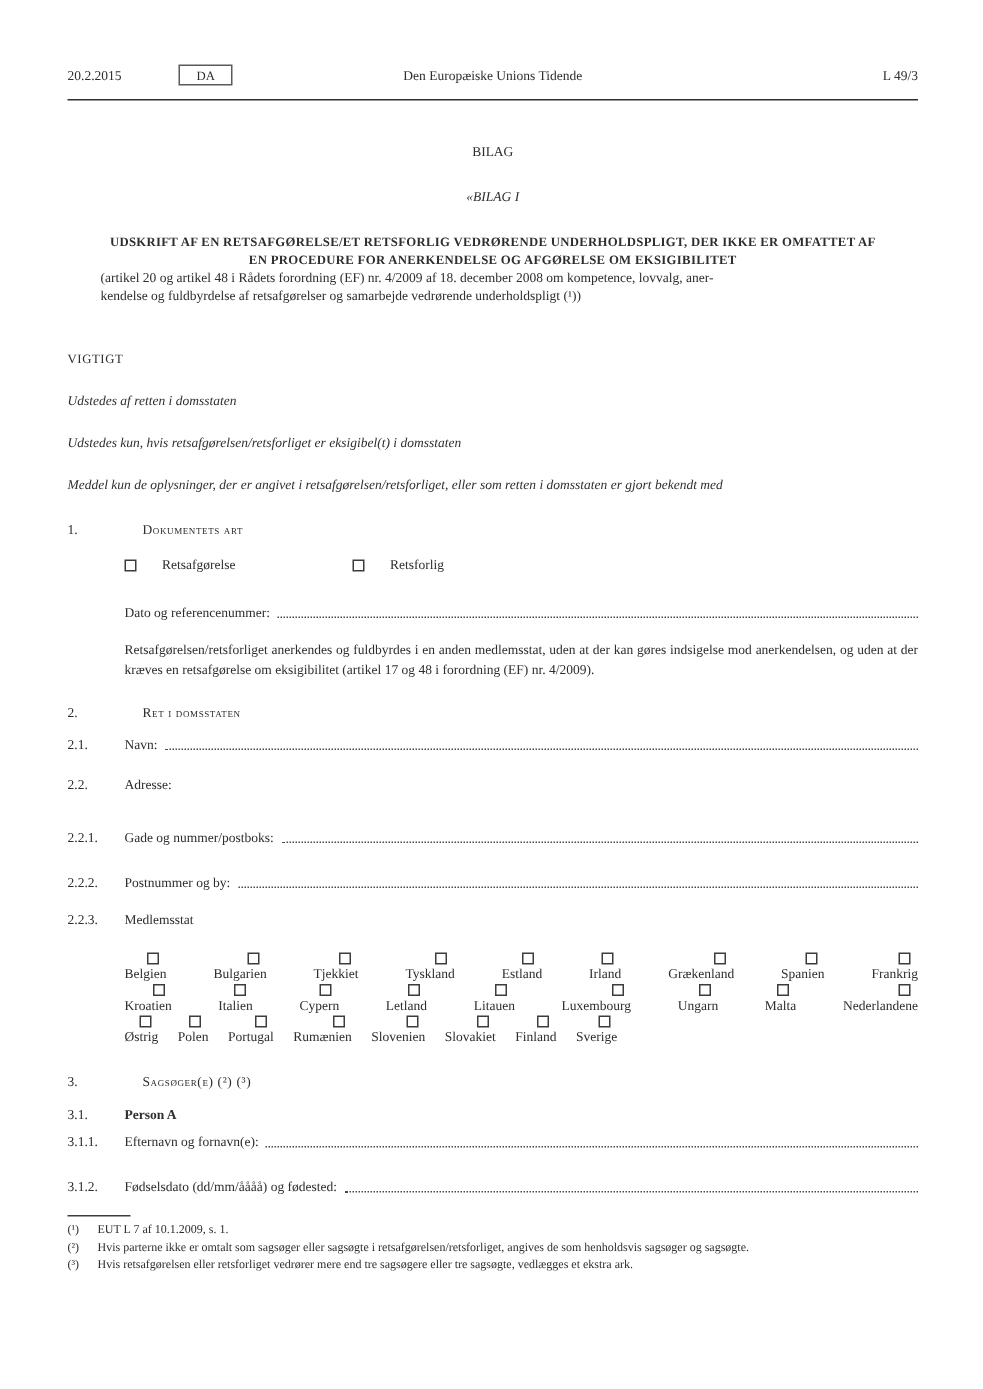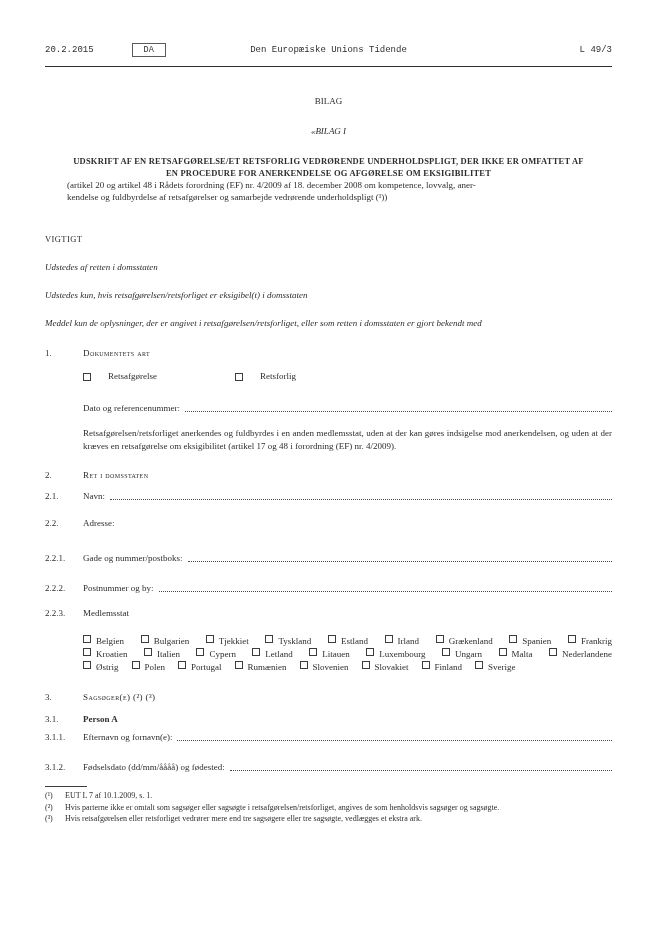--- a/index.html
+++ b/index.html
@@ -17,21 +17,20 @@
     overflow: hidden;
   }
   
   .header {
     position: relative;
     display: flex;
     justify-content: space-between;
     align-items: center;
     border-bottom: 1px solid #2f2f2f;
     padding-bottom: 9px;
-    font-family: Liberation Mono, monospace;
   }
   .header-left { display: flex; align-items: flex-start; gap: 38px; }
   .lang-badge {
     border: 1px solid #5a5a5a;
     padding: 0 11px;
     font-size: 8.5px;
     line-height: 12px;
     margin-top: -1px;
   }
   .journal-title {
@@ -58,21 +57,21 @@
     padding: 0 22px;
   }
   .doc-subtitle span { display: block; }
   
   .vigtigt { margin-top: 30px; font-size: 8.5px; letter-spacing: 0.4px; }
   .note { font-style: italic; margin-top: 15px; }
   
   .frow { display: flex; }
   .fnum { width: 38px; flex-shrink: 0; }
   .flabel { white-space: nowrap; }
-  .sc { font-variant: small-caps; letter-spacing: 0.4px; }
+  .sc { font-variant: small-caps; letter-spacing: 0.4px; margin-left: 12px; }
   .bold { font-weight: bold; }
   .dotted {
     flex: 1;
     border-bottom: 1px dotted #4a4a4a;
     margin: 0 0 3px 5px;
     min-width: 20px;
   }
   .indent { margin-left: 38px; }
   .para { text-align: justify; margin-left: 38px; }
   
@@ -83,21 +82,21 @@
     flex-shrink: 0;
     vertical-align: -1px;
   }
   .opt-row { display: flex; margin-top: 10px; margin-left: 38px; }
   .opt { display: flex; align-items: center; width: 152px; }
   .opt .cb { margin-right: 17px; }
   
   .countries { margin-left: 38px; margin-top: 15px; }
   .c-row { display: flex; justify-content: space-between; line-height: 13px; }
   .c-row.last { justify-content: flex-start; gap: 13px; }
-  .country { display: inline-flex; align-items: flex-start; white-space: nowrap; }
+  .country { display: inline-flex; align-items: flex-end; white-space: nowrap; flex-direction: column; }
   .country .cb { margin-right: 5px; }
   
   .footnotes { margin-top: 12px; font-size: 8px; line-height: 10.5px; }
   .fn-rule { width: 42px; border-top: 1px solid #3c3c3c; margin-bottom: 4px; }
   .fn { display: flex; margin-bottom: 1px; }
   .fn-mark { width: 20px; flex-shrink: 0; }
   .fn-text { flex: 1; text-align: justify; }
   
   .mt-s1   { margin-top: 17px; }
   .mt-dato { margin-top: 19px; }

